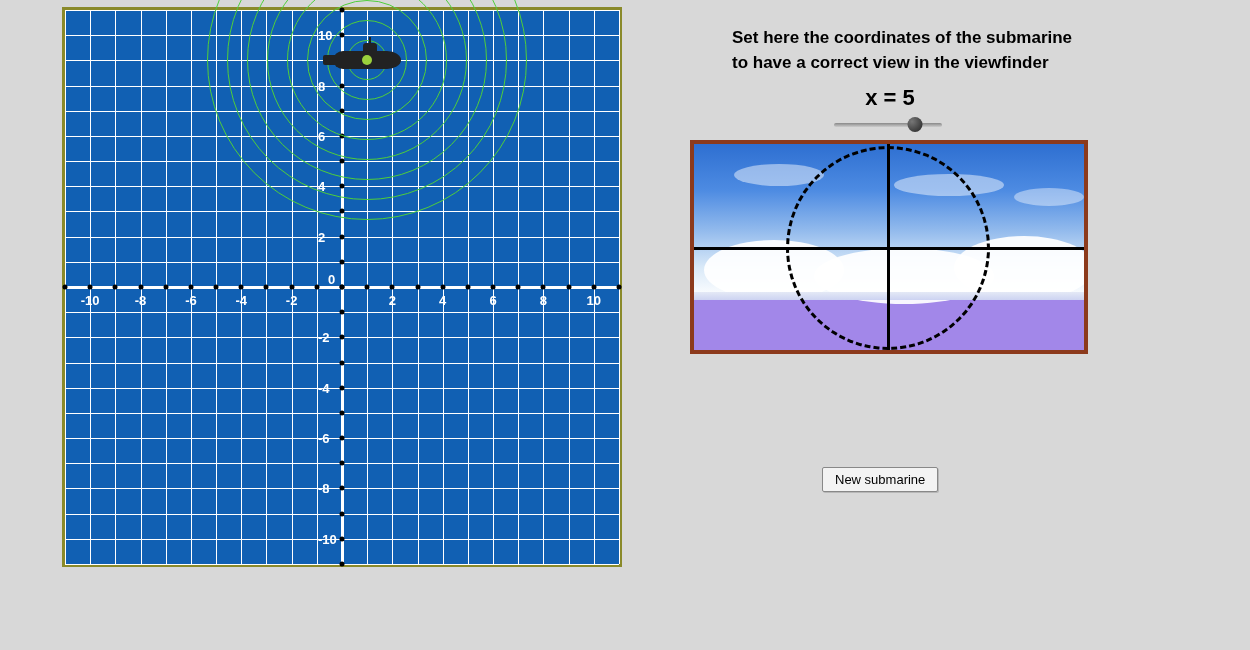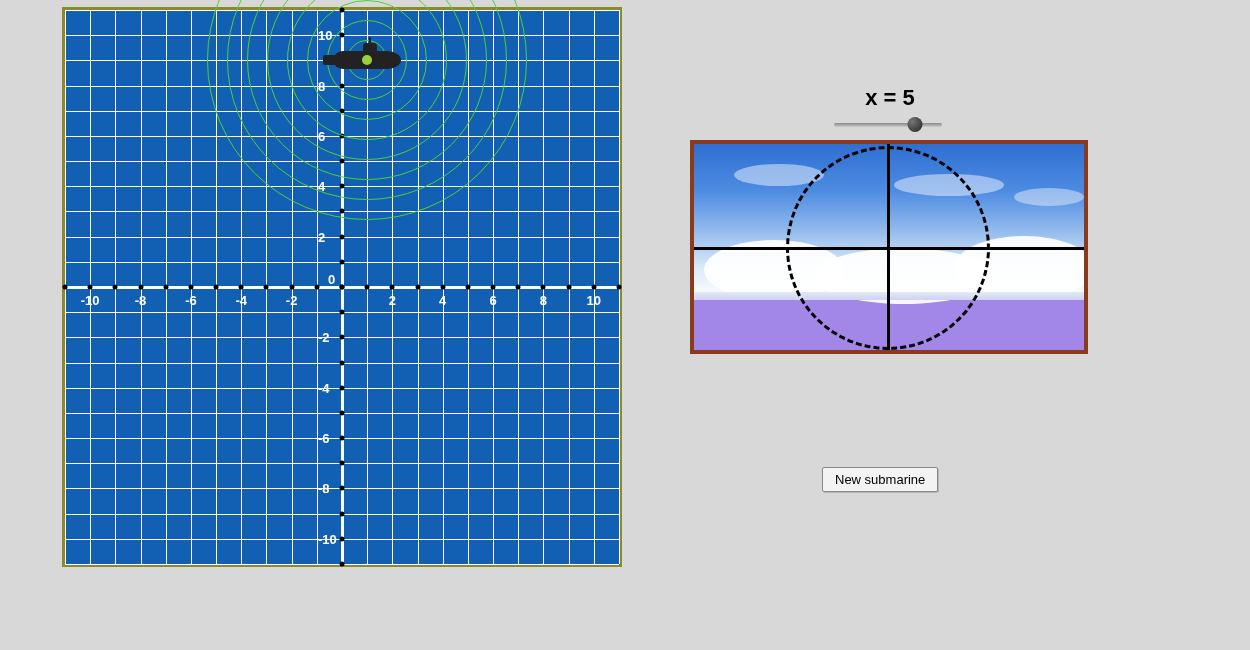--- a/index.html
+++ b/index.html
@@ -350,21 +350,22 @@
     <div class="sonar-ring" style="left: 302.182px; top: 50.3636px; width: 320px; height: 320px;"></div>
     <div class="submarine" style="left: 302.182px; top: 50.3636px;">
       <div class="sub-body">
         <div class="sub-scope"></div>
         <div class="sub-dot"></div>
       </div>
     </div>
   </div>
 
 <div class="instructions">
-  <br>
+  <span>Set here the coordinates of the submarine</span><br>
+  <span>to have a correct view in the viewfinder</span>
 </div>
 
 <div class="x-label">
   <span>x = </span><span id="xval">5</span>
 </div>
 
 <div class="slider-wrap">
   <div class="slider-track"></div>
   <div class="slider-thumb" id="slider-thumb" style="left: 81px;"></div>
 </div>

